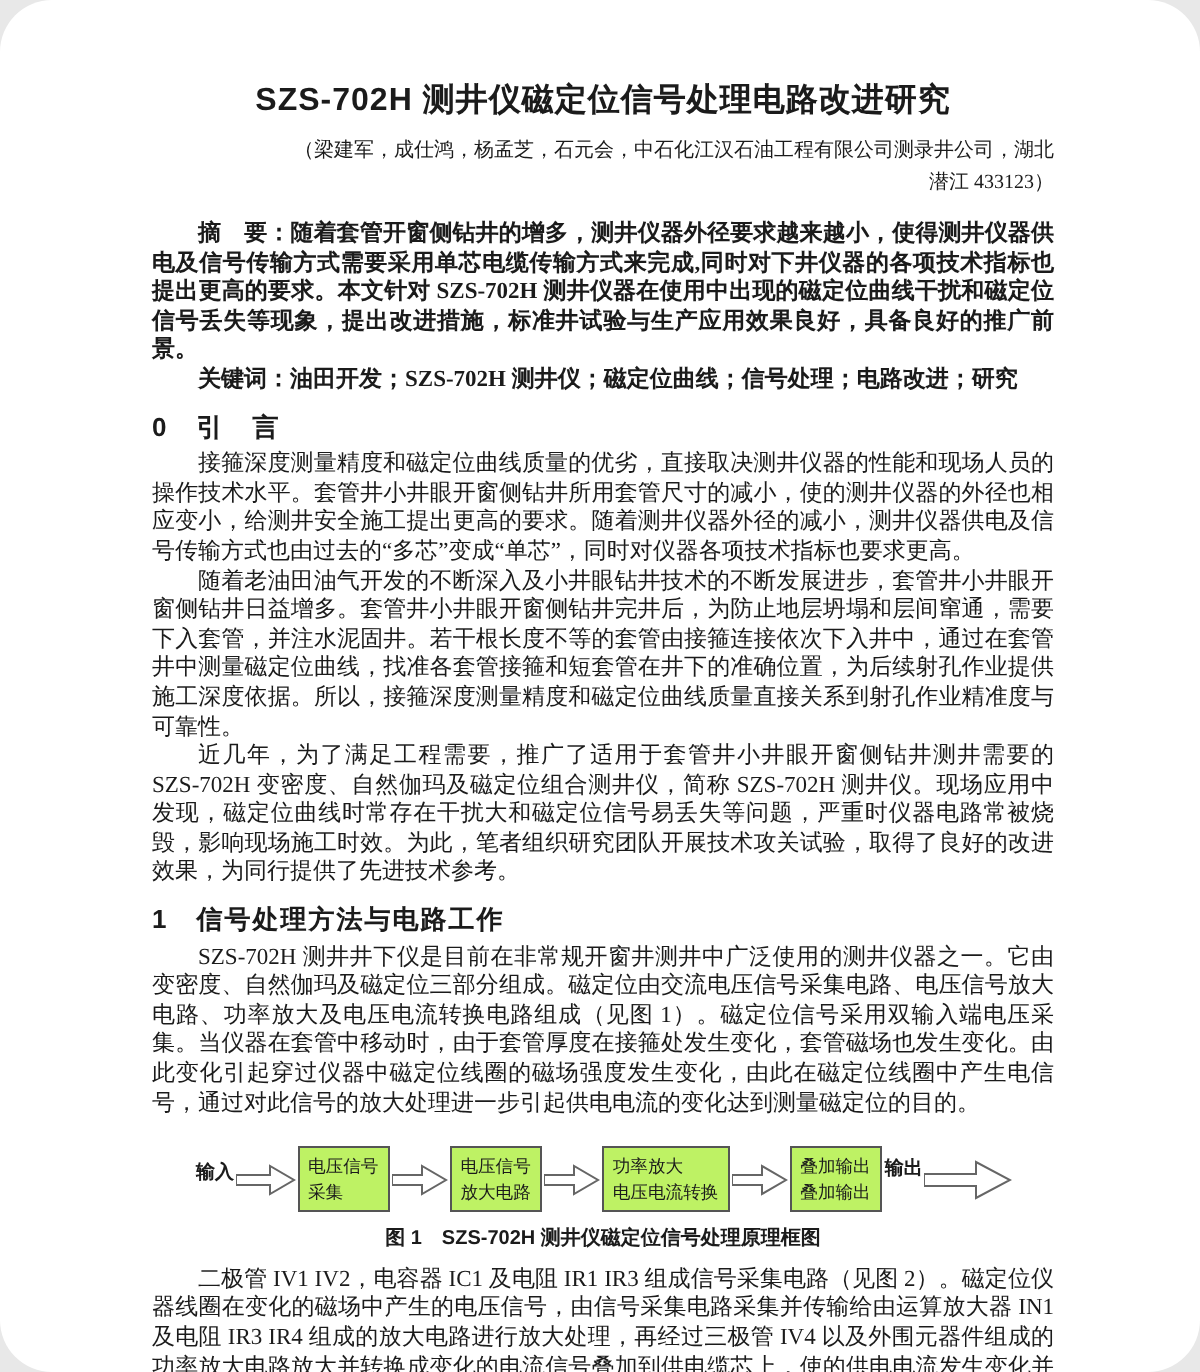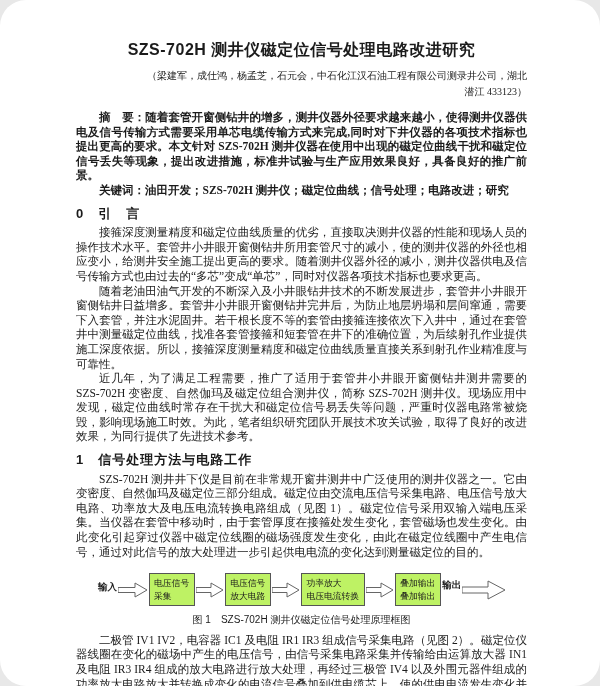--- a/index.html
+++ b/index.html
@@ -43,21 +43,21 @@
   }
   .io-col.out{align-items:flex-start;margin-left:1px;}
   .fbox{
     border:1px solid #555;background:#bef264;
     font-size:8.8px;line-height:12.5px;padding:3px 5px 3px 4px;
     white-space:nowrap;flex-shrink:0;
   }
   .arrow{flex-shrink:0;display:block;margin:0 1px;}
   .caption{
     font-family:"Liberation Sans","DejaVu Sans",sans-serif;
-    font-size:10px;font-weight:normal;text-align:center;margin:7px 0 5px 0;
+    font-size:10px;font-weight:bold;text-align:center;margin:7px 0 5px 0;
   }
 </style>
 </head>
 <body>
 
 <div class="page">
   <div class="content">
 
     <h1 class="title">SZS-702H 测井仪磁定位信号处理电路改进研究</h1>
 

